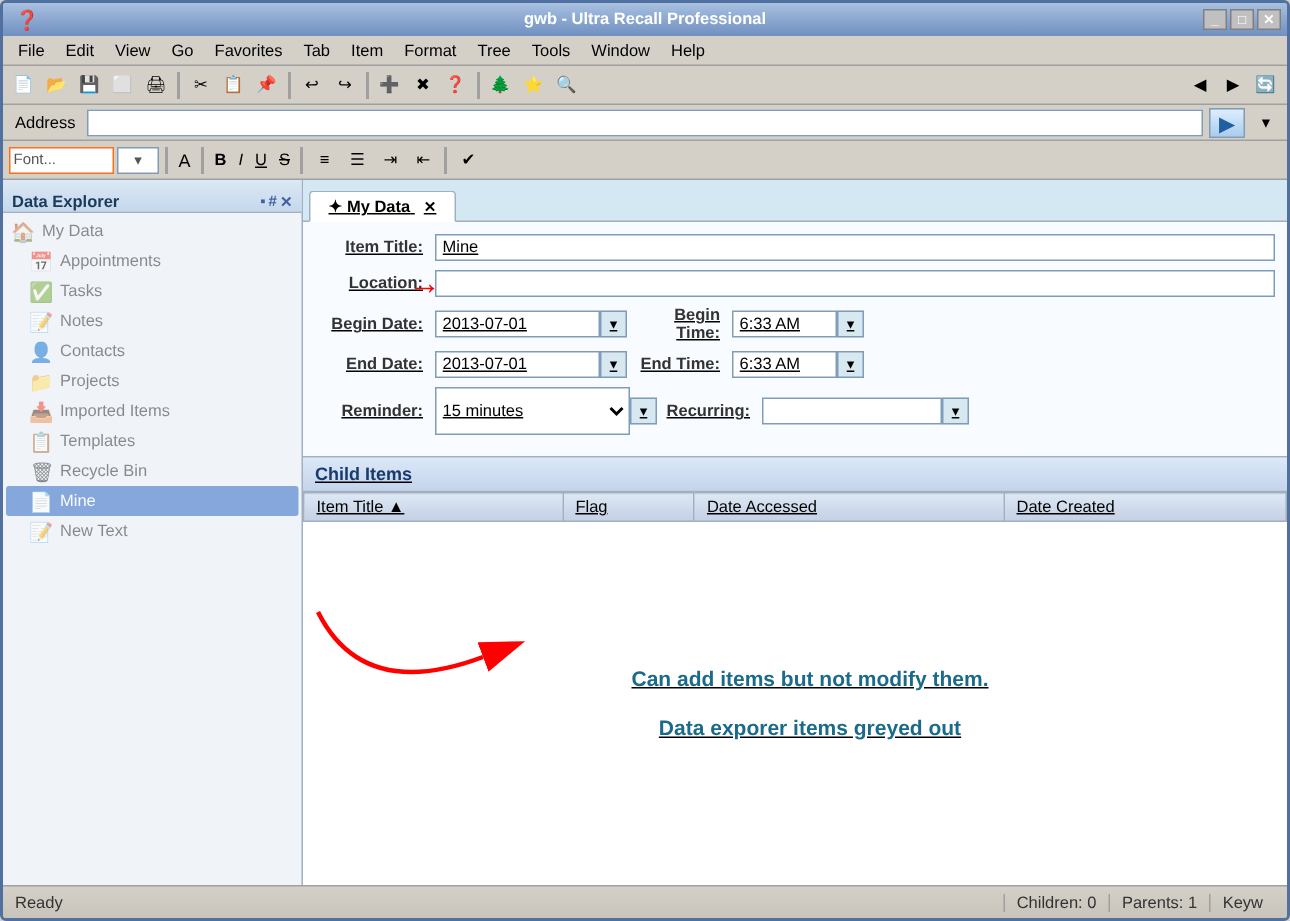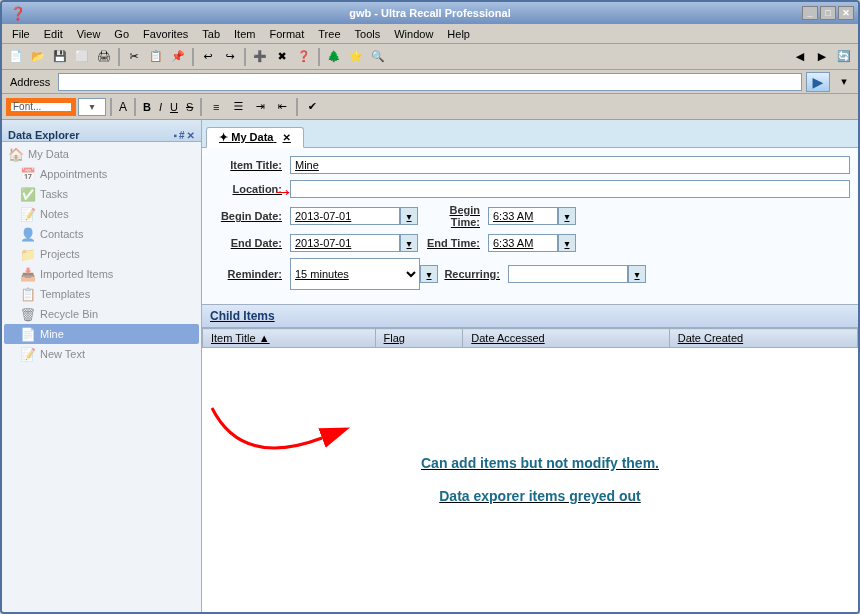--- a/index.html
+++ b/index.html
@@ -138,21 +138,21 @@
   </div>
 
   <div class="address-bar">
     <span class="address-label">Address</span>
     <input class="address-input" type="text" style="">
     <div class="go-btn">▶</div>
     <div class="toolbar-btn">▾</div>
   </div>
 
   <div class="format-toolbar">
-    <div style="width:70px; height:18px; border:5px solid #f97316; background:white; display:flex; align-items:center; padding:0 2px;">
+    <div style="width:70px; height:18px; border:1px solid #f97316; background:white; display:flex; align-items:center; padding:0 2px;">
       <span style="font-size:10px; color:#555;">Font...</span>
     </div>
     <div style="width:28px; height:18px; border:1px solid #7f9db9; background:white; display:flex; align-items:center; justify-content:center; font-size:10px; color:#555;">▾</div>
     <div class="toolbar-separator"></div>
     <span style="font-size:12px; padding:0 3px; cursor:pointer;">A</span>
     <div class="toolbar-separator"></div>
     <span style="font-size:11px; padding:0 3px; cursor:pointer; font-weight:bold;">B</span>
     <span style="font-size:11px; padding:0 3px; cursor:pointer; font-style:italic;">I</span>
     <span style="font-size:11px; padding:0 3px; cursor:pointer; text-decoration:underline;">U</span>
     <span style="font-size:11px; padding:0 3px; cursor:pointer; text-decoration:line-through;">S</span>
@@ -318,14 +318,22 @@
 
           <path d="M 10 60 Q 40 120 120 90" stroke="red" stroke-width="3" fill="none" marker-end="url(#arrowhead)"></path>
         </svg>
         <p class="annotation-text" style="margin-bottom:8px;">Can add items but not modify them.</p>
         <p class="annotation-text">Data exporer items greyed out</p>
       </div>
 
     </div>
   </div>
 
+  <div class="status-bar">
+    <span class="status-left">Ready</span>
+    <div class="status-right">
+      <span class="status-item">Children: 0</span>
+      <span class="status-item">Parents: 1</span>
+      <span class="status-item">Keyw</span>
+    </div>
+  </div>
 
 </div>
 
 </body></html>

